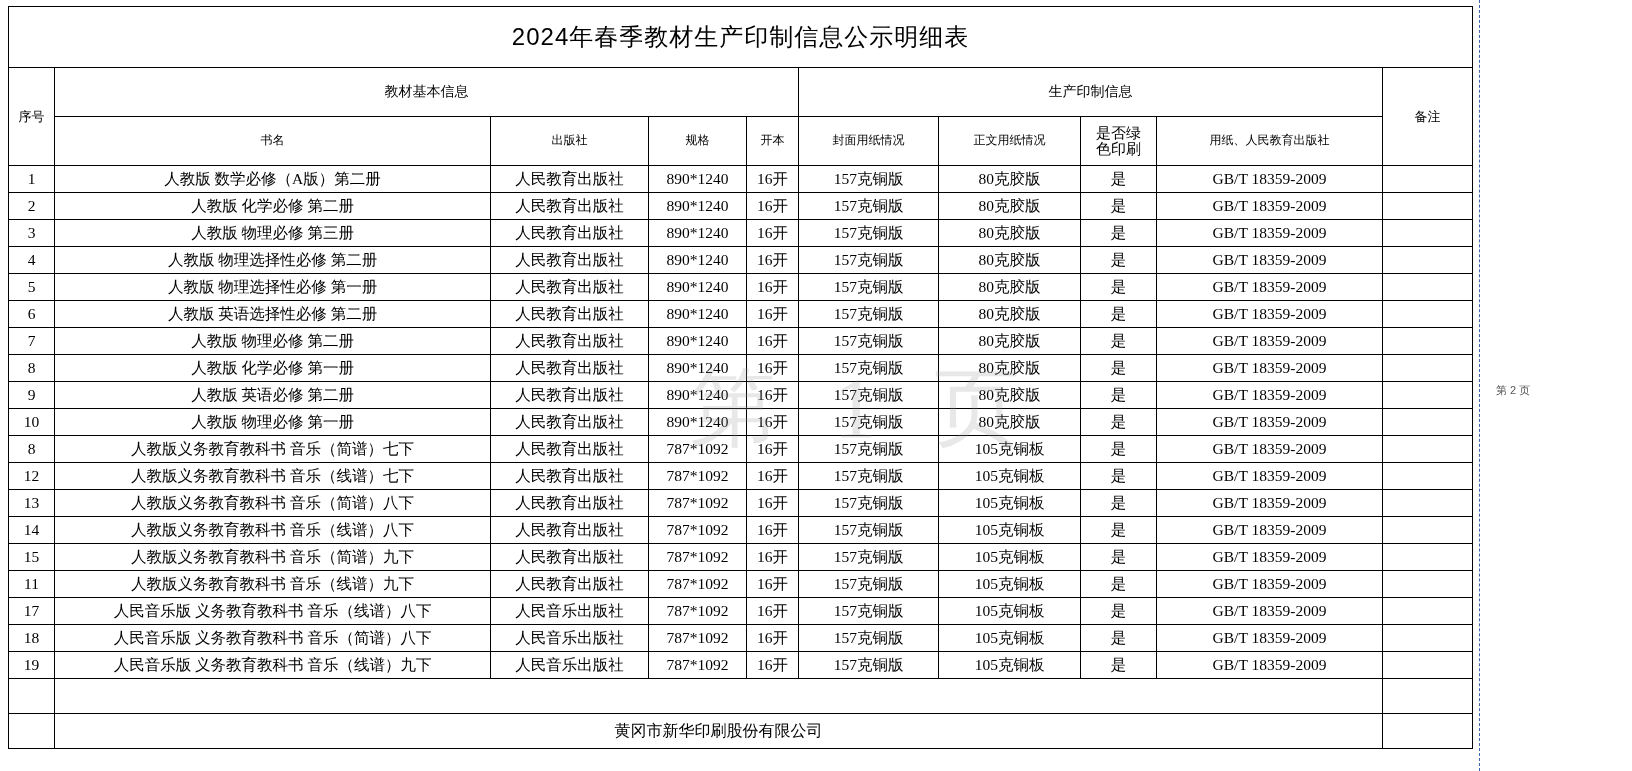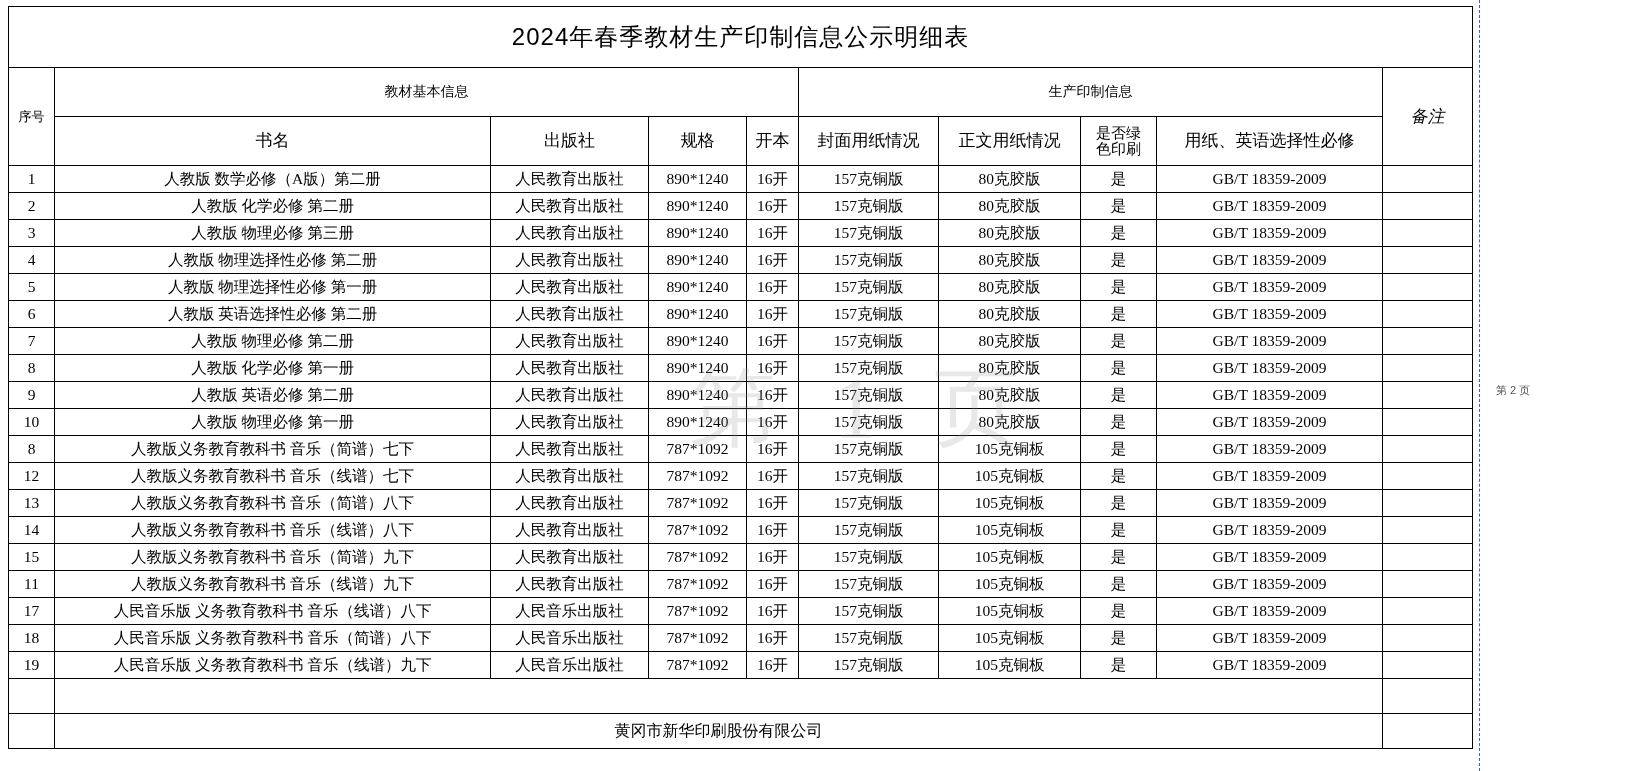--- a/index.html
+++ b/index.html
@@ -43,29 +43,28 @@
     font-weight: bold;
     font-family: "Liberation Sans", "DejaVu Sans", sans-serif;
     letter-spacing: 1px;
   }
   .grp-cell {
     height: 48px;
     font-size: 14px;
   }
   .hdr-cell {
     height: 48px;
-    font-size: 17px;
+    font-size: 12px;
     line-height: 1.15;
   }
   .seq-head {
     font-size: 13px;
   }
   .beizhu-head {
-    font-size: 17px;
-    font-style: italic;
+    font-size: 13px;
   }
   tr.data-row td {
     height: 26px;
     font-size: 15.5px;
   }
   td.c-seq { width: 46px; }
   td.c-name { width: 436px; text-align: left; padding-left: 6px; }
   td.c-pub { width: 158px; }
   td.c-spec { width: 98px; }
   td.c-open { width: 52px; }
@@ -151,21 +150,21 @@
         <td class="hdr-cell">书名</td>
         <td class="hdr-cell">出版社</td>
         <td class="hdr-cell">规格</td>
         <td class="hdr-cell">开本</td>
         <td class="hdr-cell">封面用纸情况</td>
         <td class="hdr-cell">正文用纸情况</td>
         <td class="hdr-cell hdr-green">
           <div>是否绿</div>
           <div>色印刷</div>
         </td>
-        <td class="hdr-cell">用纸、英语选择性必修</td>
+        <td class="hdr-cell">用纸、人民教育出版社</td>
       </tr>
     </tbody>
     <tbody id="rows-body">
         <tr class="data-row">
           <td class="c-seq">1</td>
           <td class="c-name">人教版  数学必修（A版）第二册</td>
           <td class="c-pub">人民教育出版社</td>
           <td class="c-spec">890*1240</td>
           <td class="c-open">16开</td>
           <td class="c-cover">157克铜版</td>

